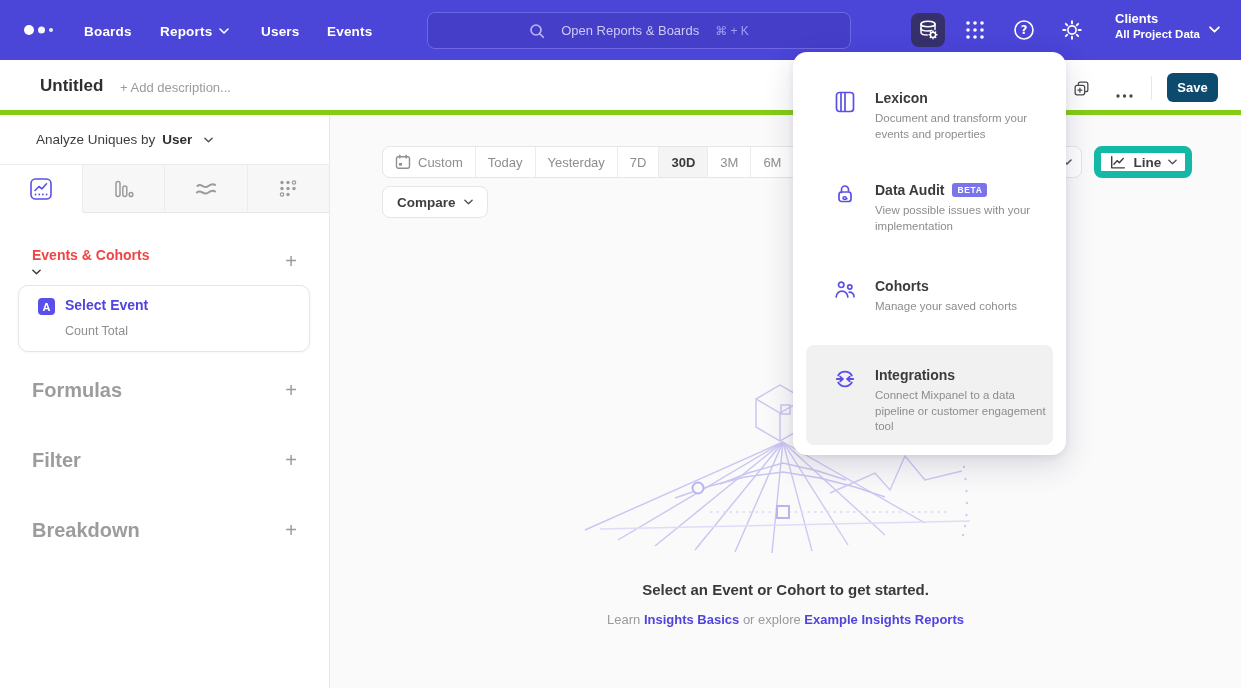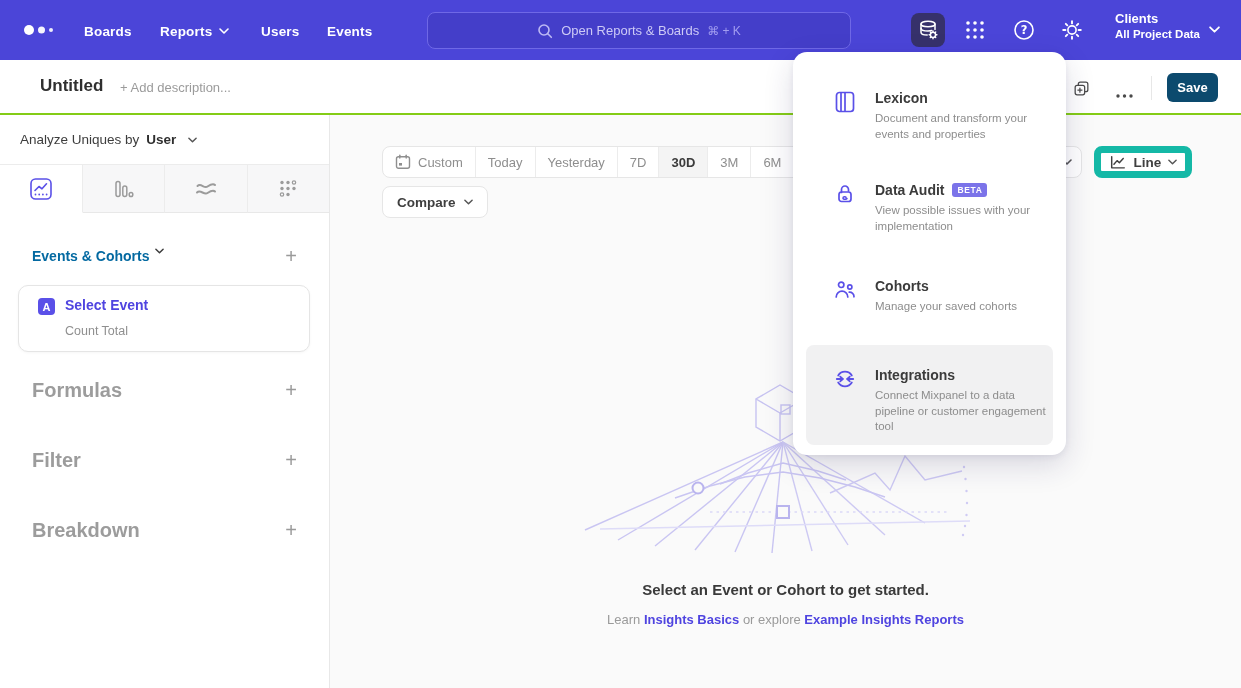--- a/index.html
+++ b/index.html
@@ -5,52 +5,52 @@
   * { margin:0; padding:0; box-sizing:border-box; }
   html,body { width:1241px; height:688px; font-family:"Liberation Sans", sans-serif; background:#fff; overflow:hidden; }
 
   
   #topnav { position:absolute; left:0; top:0; width:1241px; height:60px; background:#4b45d8; z-index:10; }
   .logo-dot { border-radius:50%; background:#fff; position:absolute; top:50%; transform:translateY(-50%); }
   .nav-item { position:absolute; top:0; height:62px; display:flex; align-items:center; gap:7px;
               color:#fff; font-size:13.5px; font-weight:600; letter-spacing:.2px; cursor:pointer; }
   #nav-search { position:absolute; left:427px; top:12px; width:424px; height:37px; background:#443ec9;
                 border:1px solid #6f68e6; border-radius:8px; display:flex; align-items:center; justify-content:center;
-                gap:8px; cursor:pointer; }
+                gap:16px; cursor:pointer; }
   #nav-search .ph { color:#cdcaf6; font-size:13px; font-weight:500; }
   #nav-search .sc { color:#a29df0; font-size:12px; font-weight:500; }
   .nav-tool { position:absolute; top:13px; width:34px; height:34px; border-radius:8px; display:flex;
               align-items:center; justify-content:center; cursor:pointer; }
   .nav-tool.active { background:#36316b; }
   #nav-project { position:absolute; left:1115px; top:10px; height:40px; cursor:pointer; color:#fff; }
   #nav-project .t1 { font-size:13px; font-weight:700; line-height:17px; }
   #nav-project .t2 { font-size:11.5px; font-weight:700; line-height:15px; }
   #nav-project svg { position:absolute; right:-20px; top:16px; }
 
   
-  #header { position:absolute; left:0; top:60px; width:1241px; height:55px; background:#fff; border-bottom:2px solid #84cc16; z-index:5; }
+  #header { position:absolute; left:0; top:60px; width:1241px; height:55px; background:#fff; border-bottom:5px solid #84cc16; z-index:5; }
   #page-title { position:absolute; left:40px; top:16px; font-size:17px; font-weight:700; color:#2f2f2f; }
   #page-desc { position:absolute; left:120px; top:20px; font-size:13px; color:#9b9b9b; cursor:text; }
   .hdr-icon { position:absolute; top:19px; cursor:pointer; }
   #hdr-divider { position:absolute; left:1151px; top:16px; width:1px; height:24px; background:#e7e7e7; }
   #save-btn { position:absolute; left:1167px; top:13px; width:51px; height:29px; background:#0c4a6e; border:none;
               border-radius:6px; color:#fff; font-size:13px; font-weight:600; font-family:inherit; }
 
   
   #sidebar { position:absolute; left:0; top:115px; width:330px; height:573px; background:#fff; border-right:1px solid #e8e8e8; z-index:4; }
   #analyze-row { position:absolute; left:0; top:0; width:100%; height:50px; border-bottom:1px solid #ececec;
-                 display:flex; align-items:center; padding-left:20px; gap:7px; font-size:13.5px; color:#3d3d3d; }
+                 display:flex; align-items:center; padding-left:36px; gap:7px; font-size:13.5px; color:#3d3d3d; }
   #analyze-row .val { font-weight:700; color:#2f2f2f; display:flex; align-items:center; gap:12px; cursor:pointer; }
   #charttabs { position:absolute; left:0; top:50px; width:100%; height:48px; display:flex; }
   .ctab { flex:1; display:flex; align-items:center; justify-content:center; background:#f7f7f8;
           border-bottom:1px solid #e8e8e8; border-right:1px solid #ececec; cursor:pointer; }
   .ctab:last-child { border-right:none; }
   .ctab.sel { background:#fff; border-bottom:1px solid transparent; }
   #events-hdr { position:absolute; left:32px; right:32px; top:132px; display:flex; align-items:center; justify-content:space-between; }
-  #events-hdr .ttl { font-size:14px; font-weight:700; color:#0369a1; display:flex; align-items:flex-start; gap:6px; cursor:pointer; }
+  #events-hdr .ttl { font-size:14px; font-weight:700; color:#ef4444; display:flex; align-items:flex-start; gap:6px; cursor:pointer;flex-direction:column; }
   .plus { font-size:20px; font-weight:400; color:#9a9a9a; line-height:18px; cursor:pointer; }
   #event-card { position:absolute; left:18px; top:170px; width:292px; height:67px; background:#fff;
                 border:1px solid #e5e5e5; border-radius:10px; box-shadow:0 1px 3px rgba(0,0,0,.04); cursor:pointer; }
   #event-card .badge { position:absolute; left:19px; top:12px; width:17px; height:17px; background:#5a50e8;
                        border-radius:4px; color:#fff; font-size:11px; font-weight:700; display:flex; align-items:center; justify-content:center; }
   #event-card .ev-title { position:absolute; left:46px; top:11px; font-size:14px; font-weight:600; color:#4f44e0; }
   #event-card .ev-sub { position:absolute; left:46px; top:38px; font-size:12.5px; color:#8f8f8f; }
   .side-extra { position:absolute; left:32px; right:32px; height:20px; display:flex; align-items:center; justify-content:space-between; }
   .side-extra .lbl { font-size:20px; font-weight:600; color:#9c9c9c; }
 

